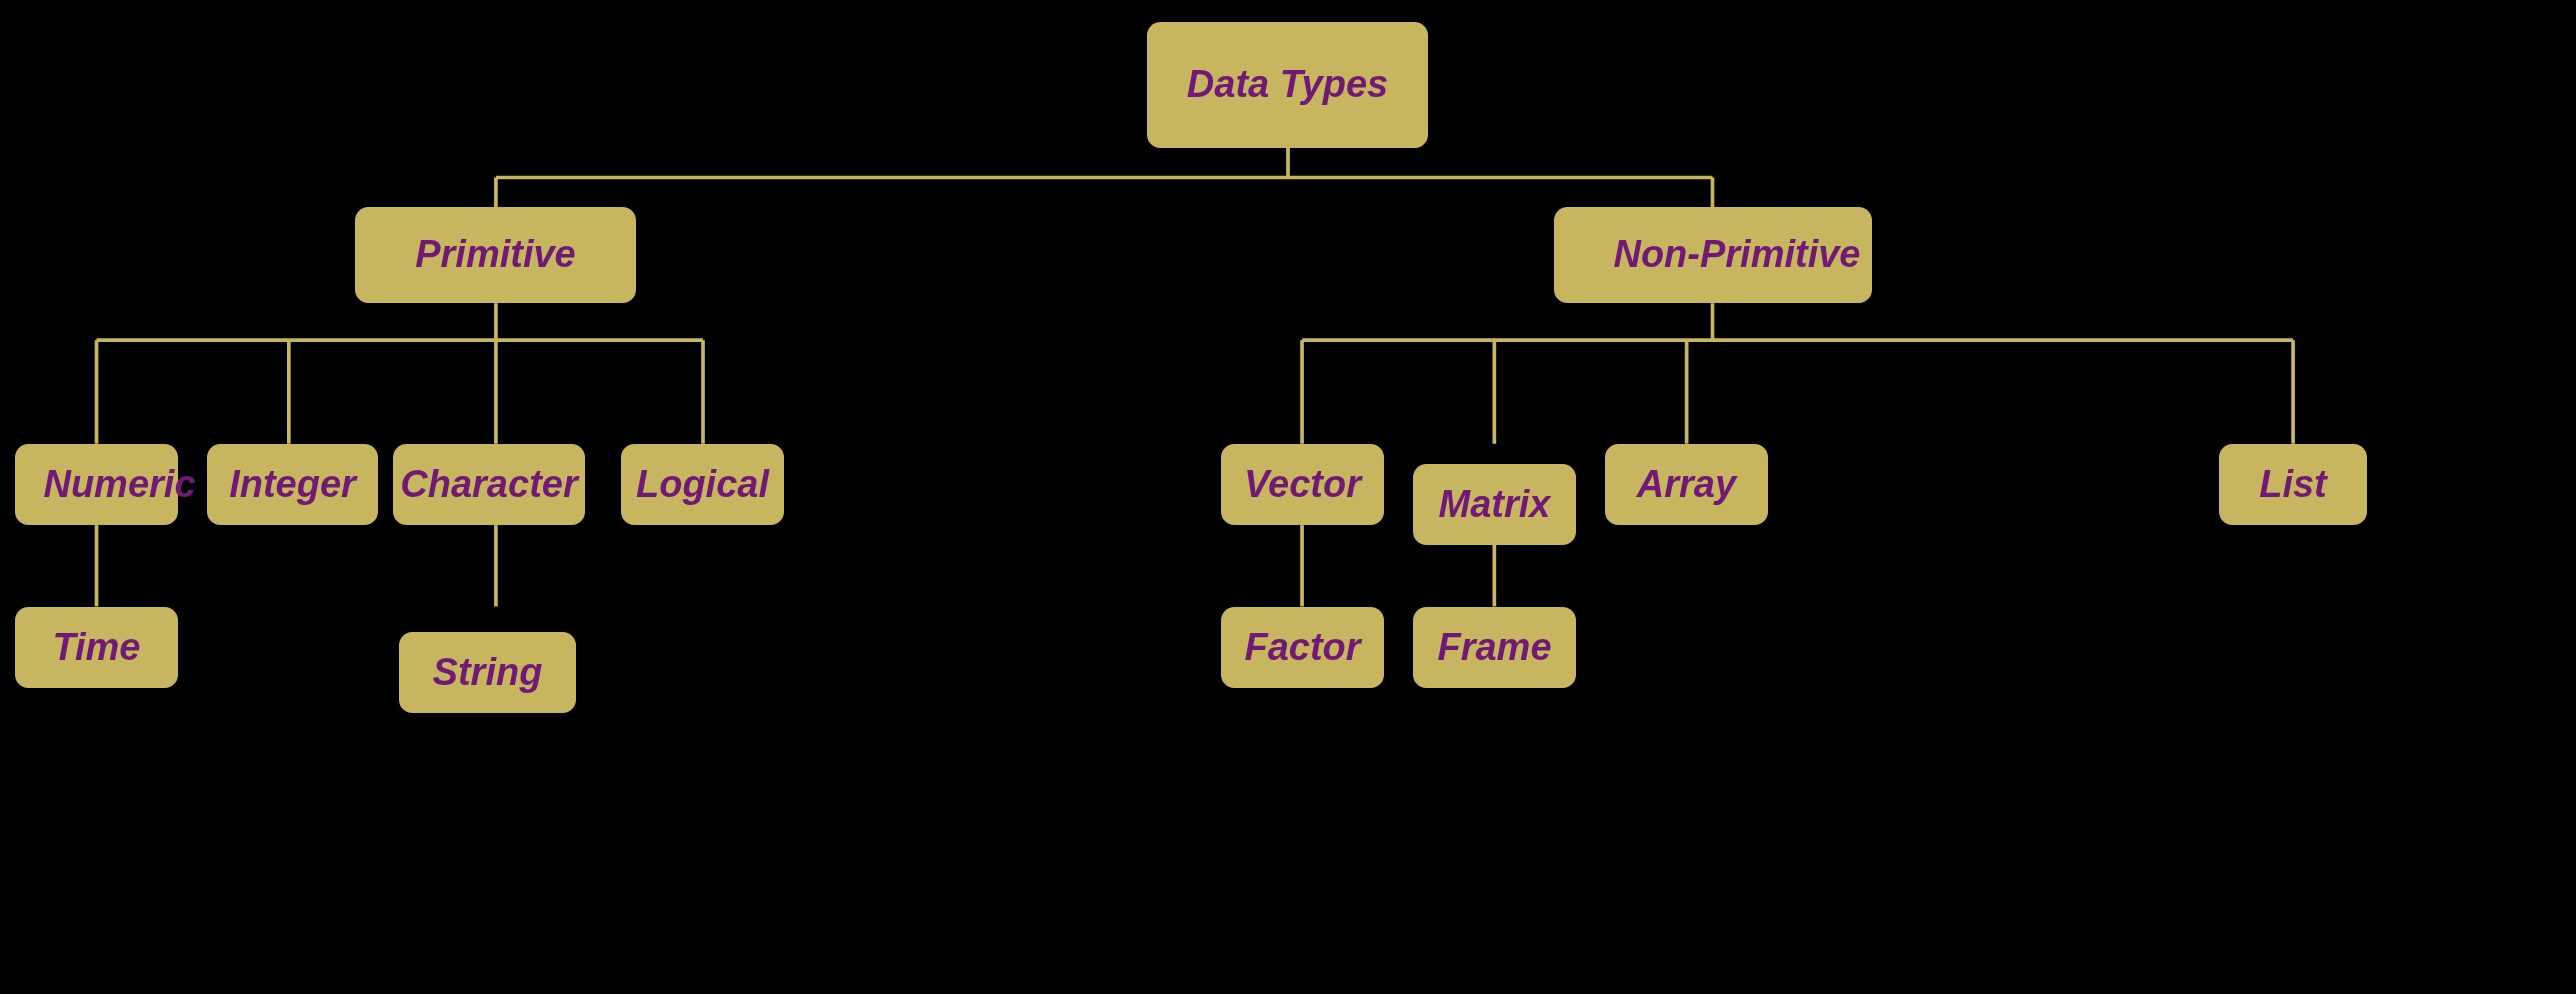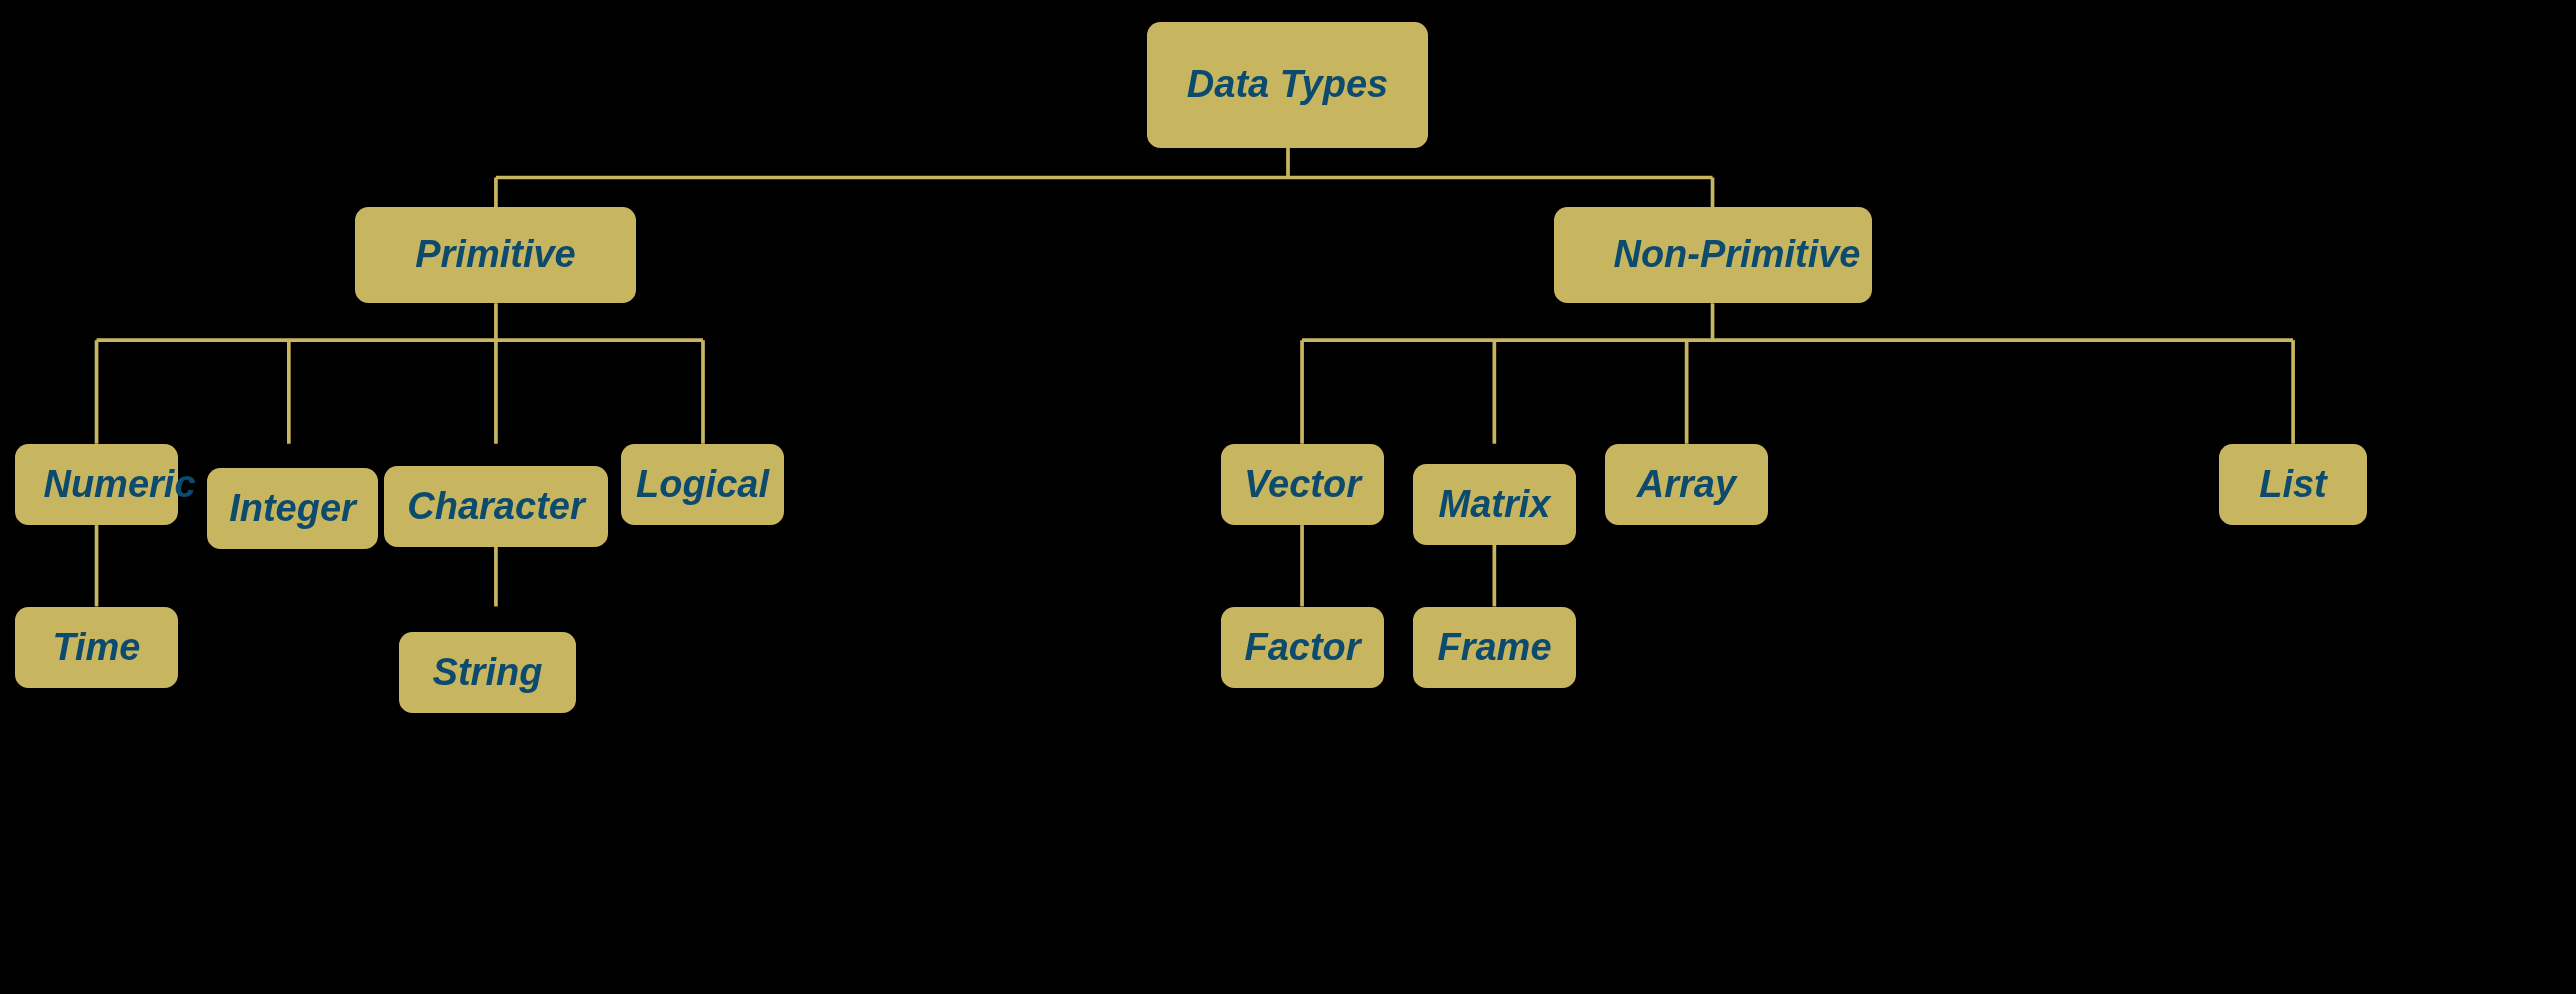--- a/index.html
+++ b/index.html
@@ -38,21 +38,21 @@
       display: flex;
       align-items: center;
       justify-content: center;
       text-align: center;
     }
 
     .node-label {
       font-size: 38px;
       font-weight: 900;
       font-style: italic;
-      color: #0c4a6e;
+      color: #701a75;
       line-height: 1.2;
     }
 
     
     .node-root {
       width: 281px;
       height: 126px;
       left: 1147px;
       top: 22px;
     }
@@ -80,29 +80,27 @@
       left: 15px;
       top: 444px;
       padding-left: 46px;
     }
 
     .node-integer {
       width: 171px;
       height: 81px;
       left: 207px;
       top: 444px;
-      margin-top: 24px;
     }
 
     .node-character {
-      width: 224px;
-      height: 81px;
-      left: 384px;
-      top: 444px;
-      margin-top: 22px;
+      width: 192px;
+      height: 81px;
+      left: 393px;
+      top: 444px;
     }
 
     .node-logical {
       width: 163px;
       height: 81px;
       left: 621px;
       top: 444px;
     }
 
     .node-vector {

